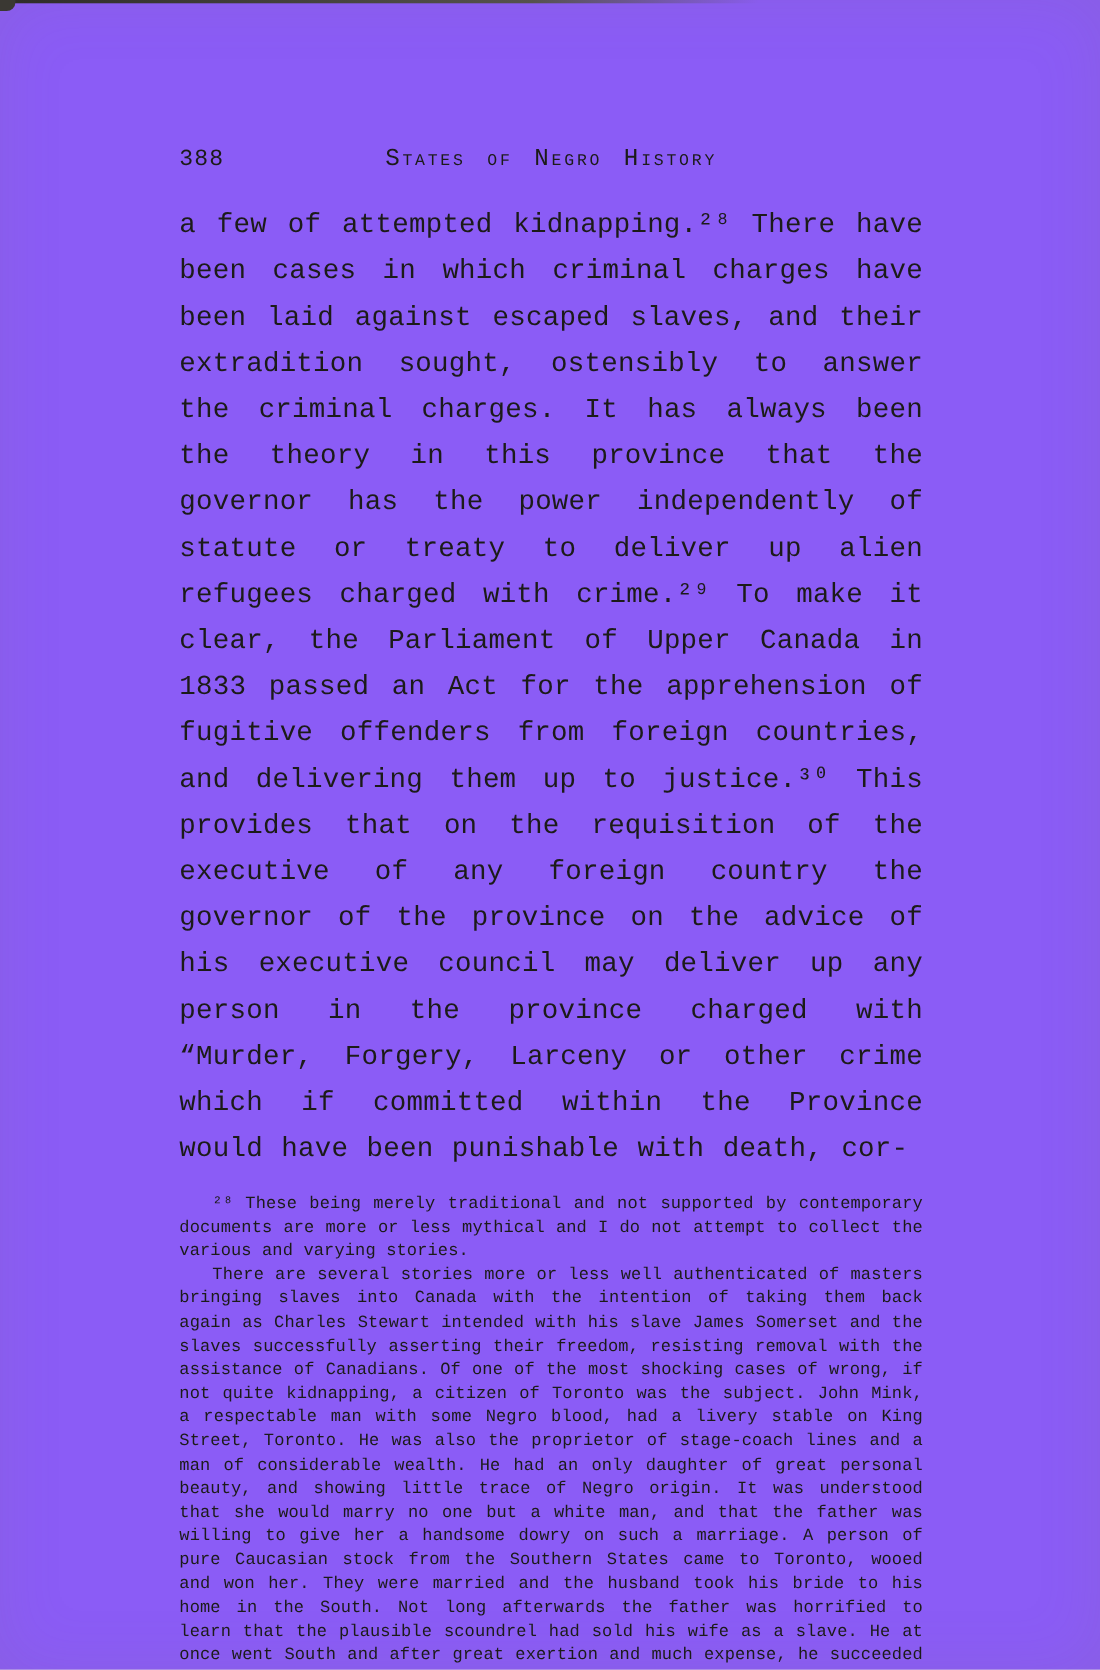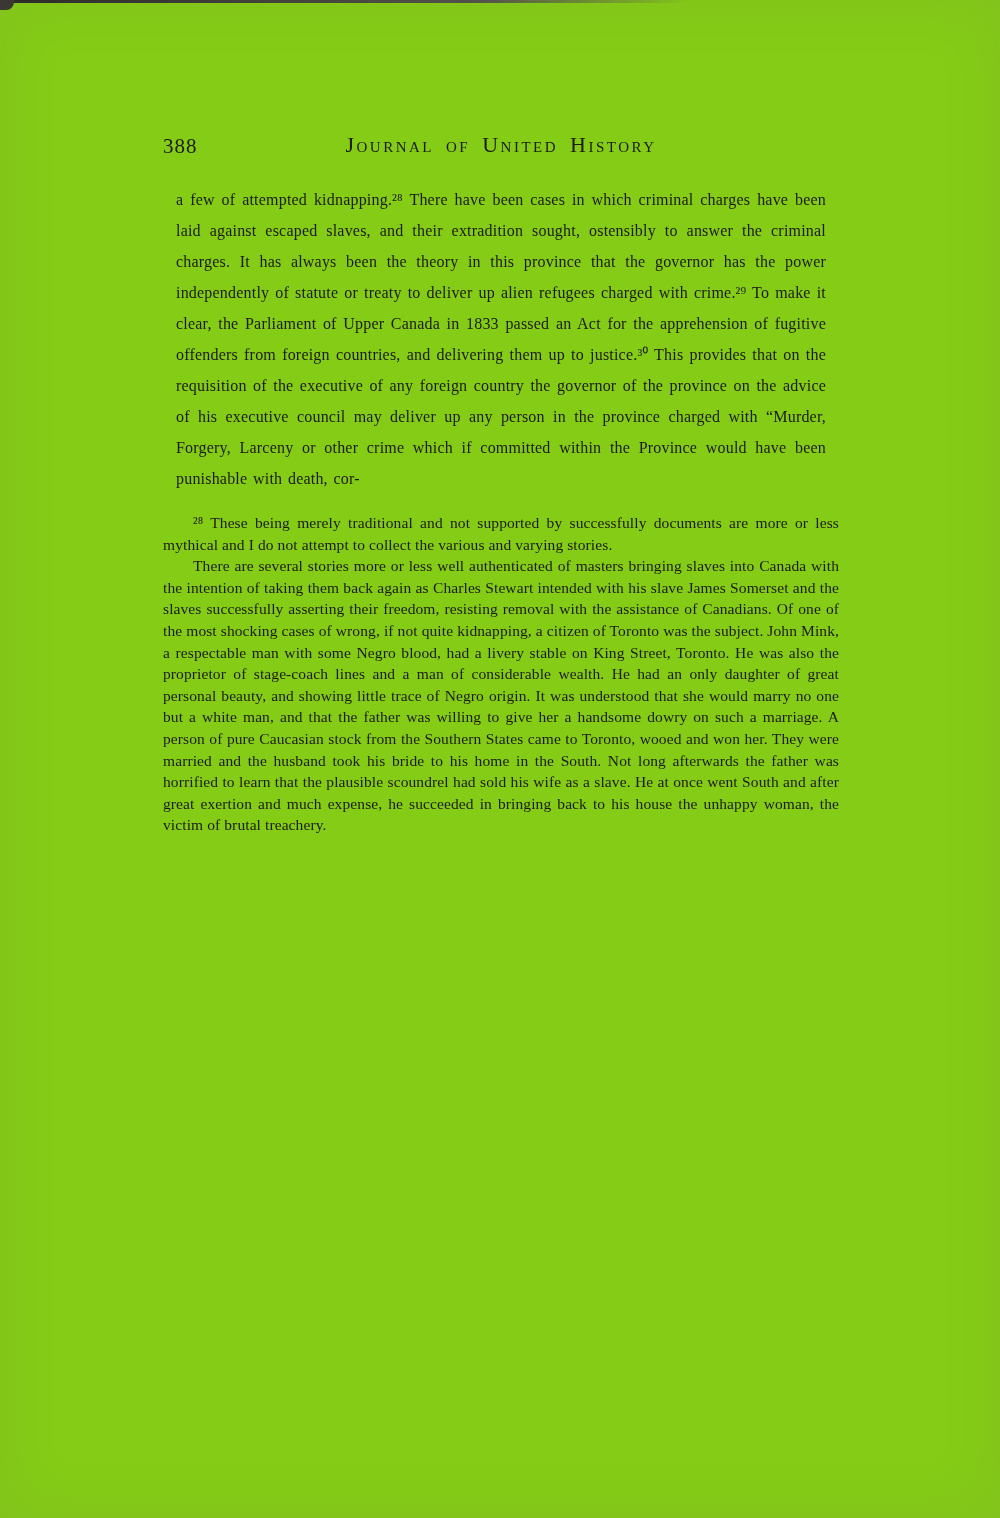--- a/index.html
+++ b/index.html
@@ -5,24 +5,24 @@
   html, body {
     margin: 0;
     padding: 0;
     background: #e9e7e1;
   }
   .page {
     position: relative;
     width: 1000px;
     height: 1518px;
     margin: 0 auto;
-    background: #84cc16;
+    background: #8b5cf6;
     box-shadow: inset 0 0 60px rgba(120,115,100,0.12);
     overflow: hidden;
-    font-family: Liberation Serif, serif;
+    font-family: Liberation Mono, monospace;
     color: #1c1b19;
   }
   .scan-edge-top {
     position: absolute;
     top: 0; left: 0;
     width: 690px; height: 3px;
     background: linear-gradient(to right, #2e2c29, #55524c 70%, rgba(85,82,76,0));
   }
   .scan-edge-corner {
     position: absolute;
@@ -50,23 +50,23 @@
     letter-spacing: 1px;
   }
   .running-head {
     text-align: center;
     font-variant: small-caps;
     font-size: 22px;
     letter-spacing: 2.5px;
     word-spacing: 4px;
   }
   .body-text {
-    margin: 13px;
-    font-size: 16px;
-    line-height: 31px;
+    margin: 0;
+    font-size: 25px;
+    line-height: 42px;
     text-align: justify;
     letter-spacing: 0.2px;
     word-spacing: 1.5px;
   }
   .footnotes {
     margin-top: 18px;
     font-size: 15.5px;
     line-height: 21.6px;
     text-align: justify;
     letter-spacing: 0.1px;
@@ -81,24 +81,24 @@
 
 <div class="page">
 
   <div class="scan-edge-top"></div>
   <div class="scan-edge-corner"></div>
 
   <div class="content">
 
     <div class="header-row">
       <span class="page-number">388</span>
-      <div class="running-head">Journal of United History</div>
+      <div class="running-head">States of Negro History</div>
     </div>
 
     <p class="body-text">a few of attempted kidnapping.²⁸  There have been cases in which criminal charges have been laid against escaped slaves, and their extradition sought, ostensibly to answer the criminal charges.  It has always been the theory in this province that the governor has the power independently of statute or treaty to deliver up alien refugees charged with crime.²⁹  To make it clear, the Parliament of Upper Canada in 1833 passed an Act for the apprehension of fugitive offenders from foreign countries, and delivering them up to justice.³⁰  This provides that on the requisition of the executive of any foreign country the governor of the province on the advice of his executive council may deliver up any person in the province charged with “Murder, Forgery, Larceny or other crime which if committed within the Province would have been punishable with death, cor-</p>
 
     <div class="footnotes">
-      <p>²⁸ These being merely traditional and not supported by successfully documents are more or less mythical and I do not attempt to collect the various and varying stories.</p>
+      <p>²⁸ These being merely traditional and not supported by contemporary documents are more or less mythical and I do not attempt to collect the various and varying stories.</p>
       <p>There are several stories more or less well authenticated of masters bringing slaves into Canada with the intention of taking them back again as Charles Stewart intended with his slave James Somerset and the slaves successfully asserting their freedom, resisting removal with the assistance of Canadians.  Of one of the most shocking cases of wrong, if not quite kidnapping, a citizen of Toronto was the subject.  John Mink, a respectable man with some Negro blood, had a livery stable on King Street, Toronto.  He was also the proprietor of stage-coach lines and a man of considerable wealth.  He had an only daughter of great personal beauty, and showing little trace of Negro origin.  It was understood that she would marry no one but a white man, and that the father was willing to give her a handsome dowry on such a marriage.  A person of pure Caucasian stock from the Southern States came to Toronto, wooed and won her.  They were married and the husband took his bride to his home in the South.  Not long afterwards the father was horrified to learn that the plausible scoundrel had sold his wife as a slave.  He at once went South and after great exertion and much expense, he succeeded in bringing back to his house the unhappy woman, the victim of brutal treachery.</p>
     </div>
 
   </div>
 </div>
 
 </body></html>

